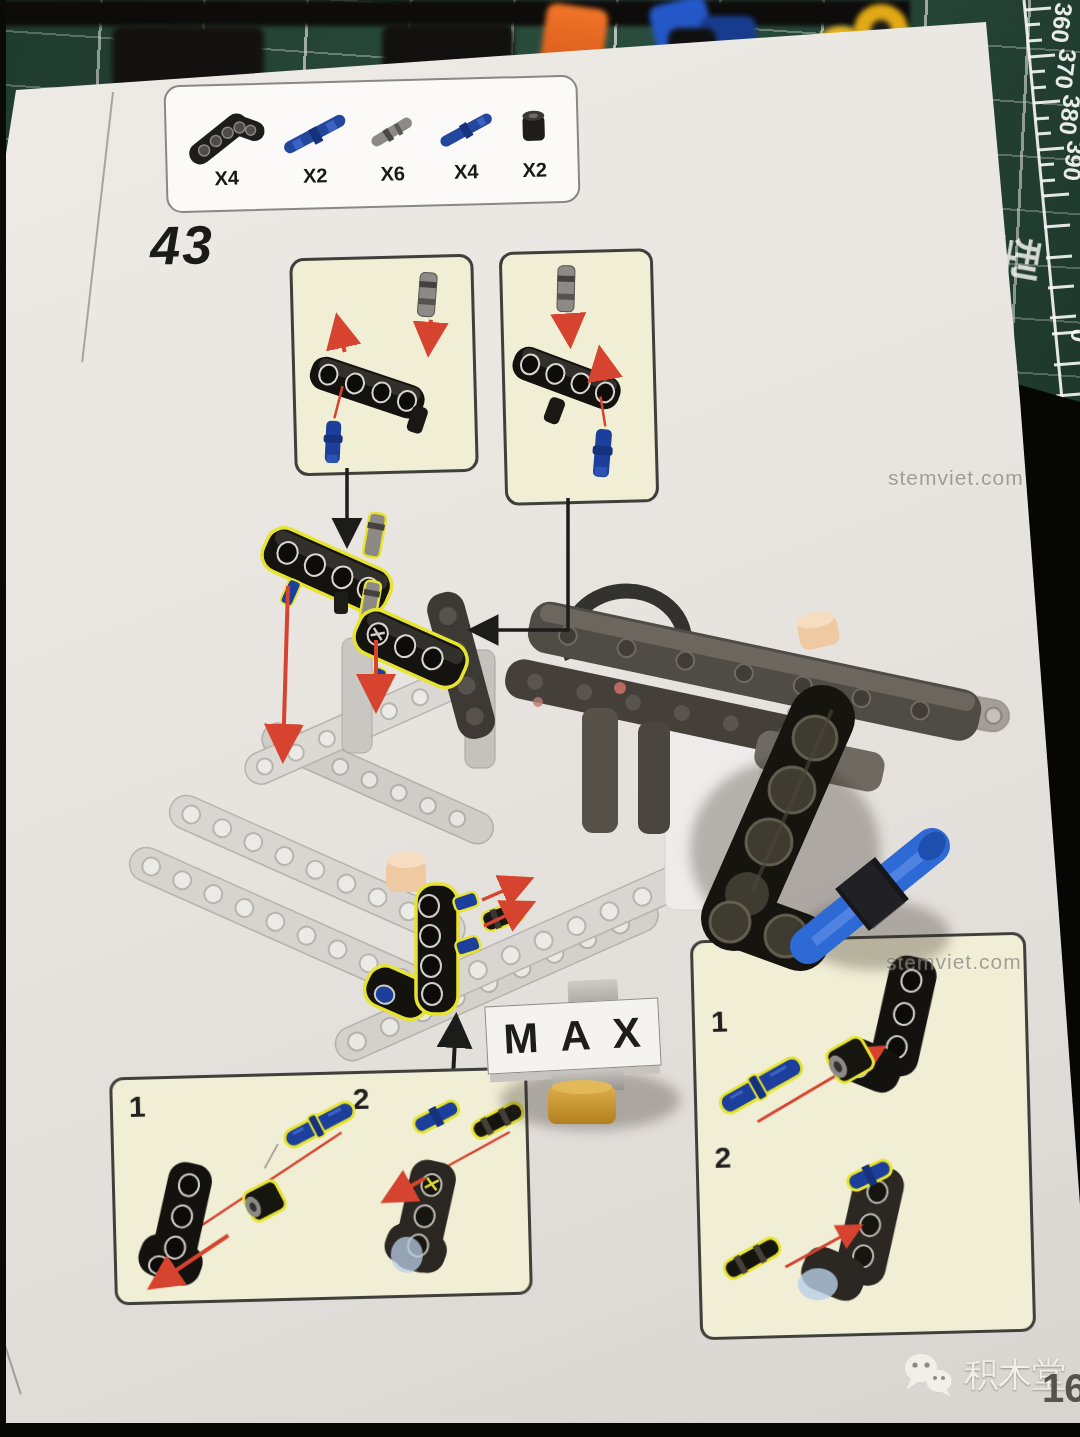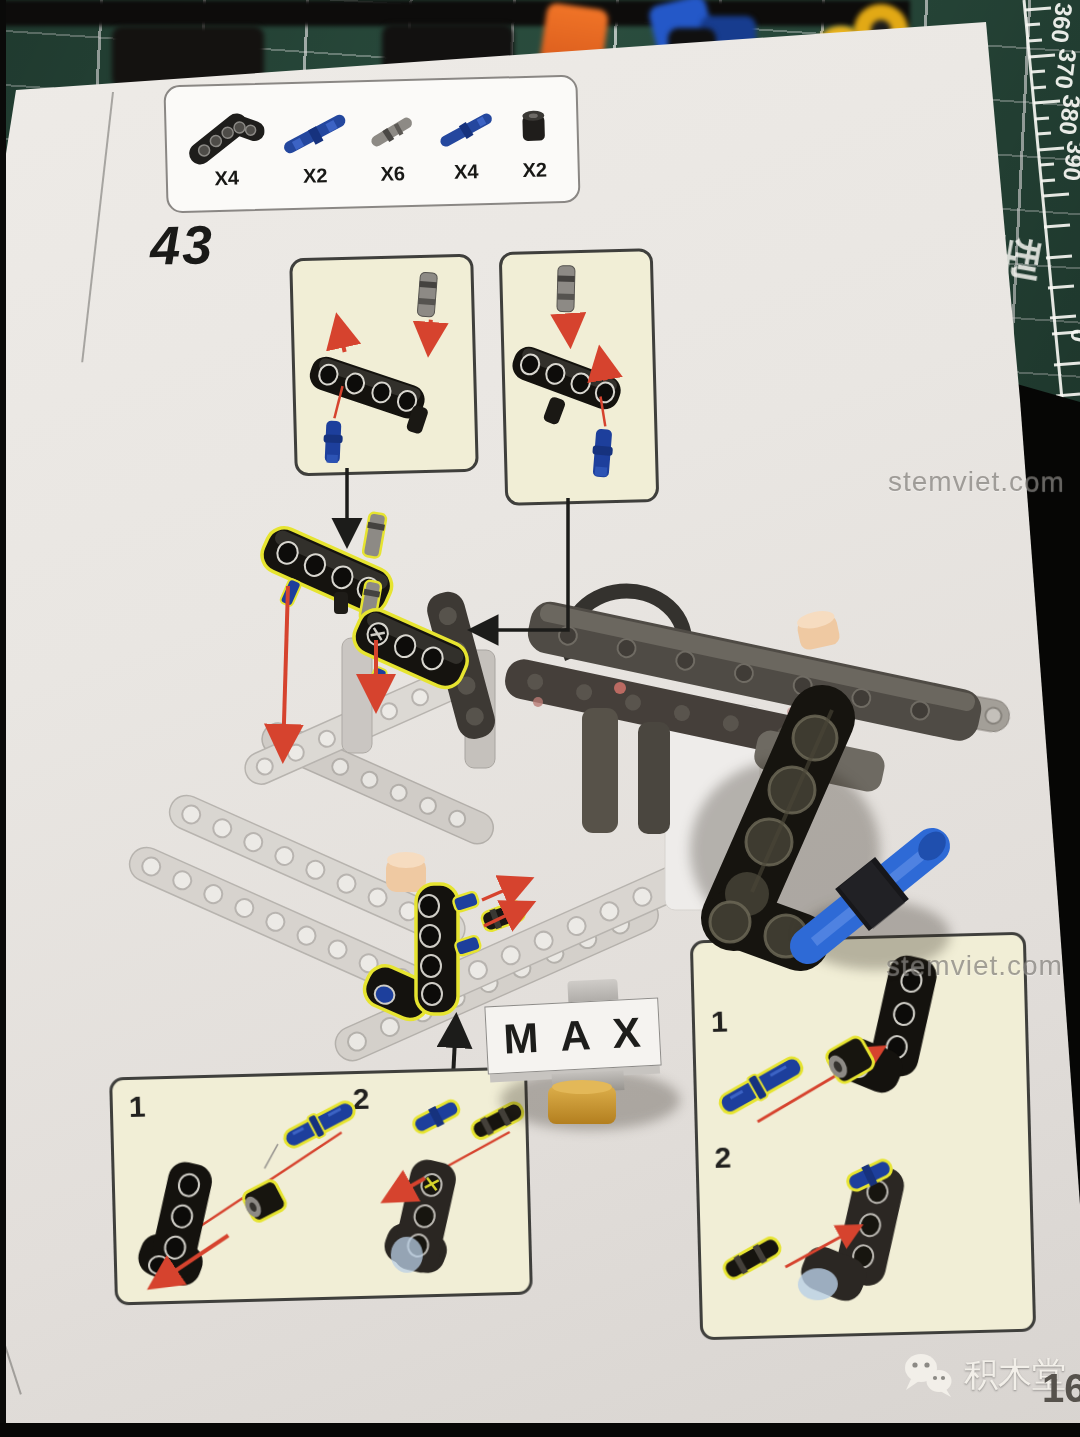--- a/index.html
+++ b/index.html
@@ -36,21 +36,21 @@
        font-style:italic;color:#1a1a18;letter-spacing:2px;}
   .callout{position:absolute;background:#f1eed6;border:3px solid #3f3f3c;border-radius:14px;}
   .substep{position:absolute;font-weight:bold;color:#22211f;font-size:30px;}
   
   .real{position:absolute;}
   .shadow-blob{position:absolute;border-radius:50%;background:rgba(45,40,30,.30);filter:blur(6px);}
   .max-tile{position:absolute;left:14px;top:30px;width:172px;height:66px;background:#f5f3f0;
        border:1px solid #8d8b88;transform:rotate(-3deg);box-shadow:0 10px 0 -2px #c7c4c0;
        display:flex;align-items:center;justify-content:center;}
   .max-text{font-size:42px;font-weight:bold;color:#1d1d1b;letter-spacing:22px;padding-left:20px;}
-  .watermark{position:absolute;color:rgba(105,101,97,.60);font-size:28px;letter-spacing:1px;
+  .watermark{position:absolute;color:rgba(105,101,97,.60);font-size:21px;letter-spacing:1px;
        text-shadow:0 1px 1px rgba(255,255,255,.4);}
   .brand{position:absolute;left:902px;top:1352px;display:flex;align-items:center;gap:10px;}
   .brand-name{color:#f2efe9;font-size:34px;text-shadow:0 1px 2px rgba(0,0,0,.35);}
   .page-num{position:absolute;left:1042px;top:1366px;font-size:40px;color:#56524c;font-weight:bold;}
   
   .edge-left{position:absolute;left:0;top:0;width:6px;height:1437px;background:#0a0a09;}
   .edge-bottom{position:absolute;left:0;top:1423px;width:1080px;height:14px;background:#070706;}
   svg{display:block;}
 </style>
 </head>

